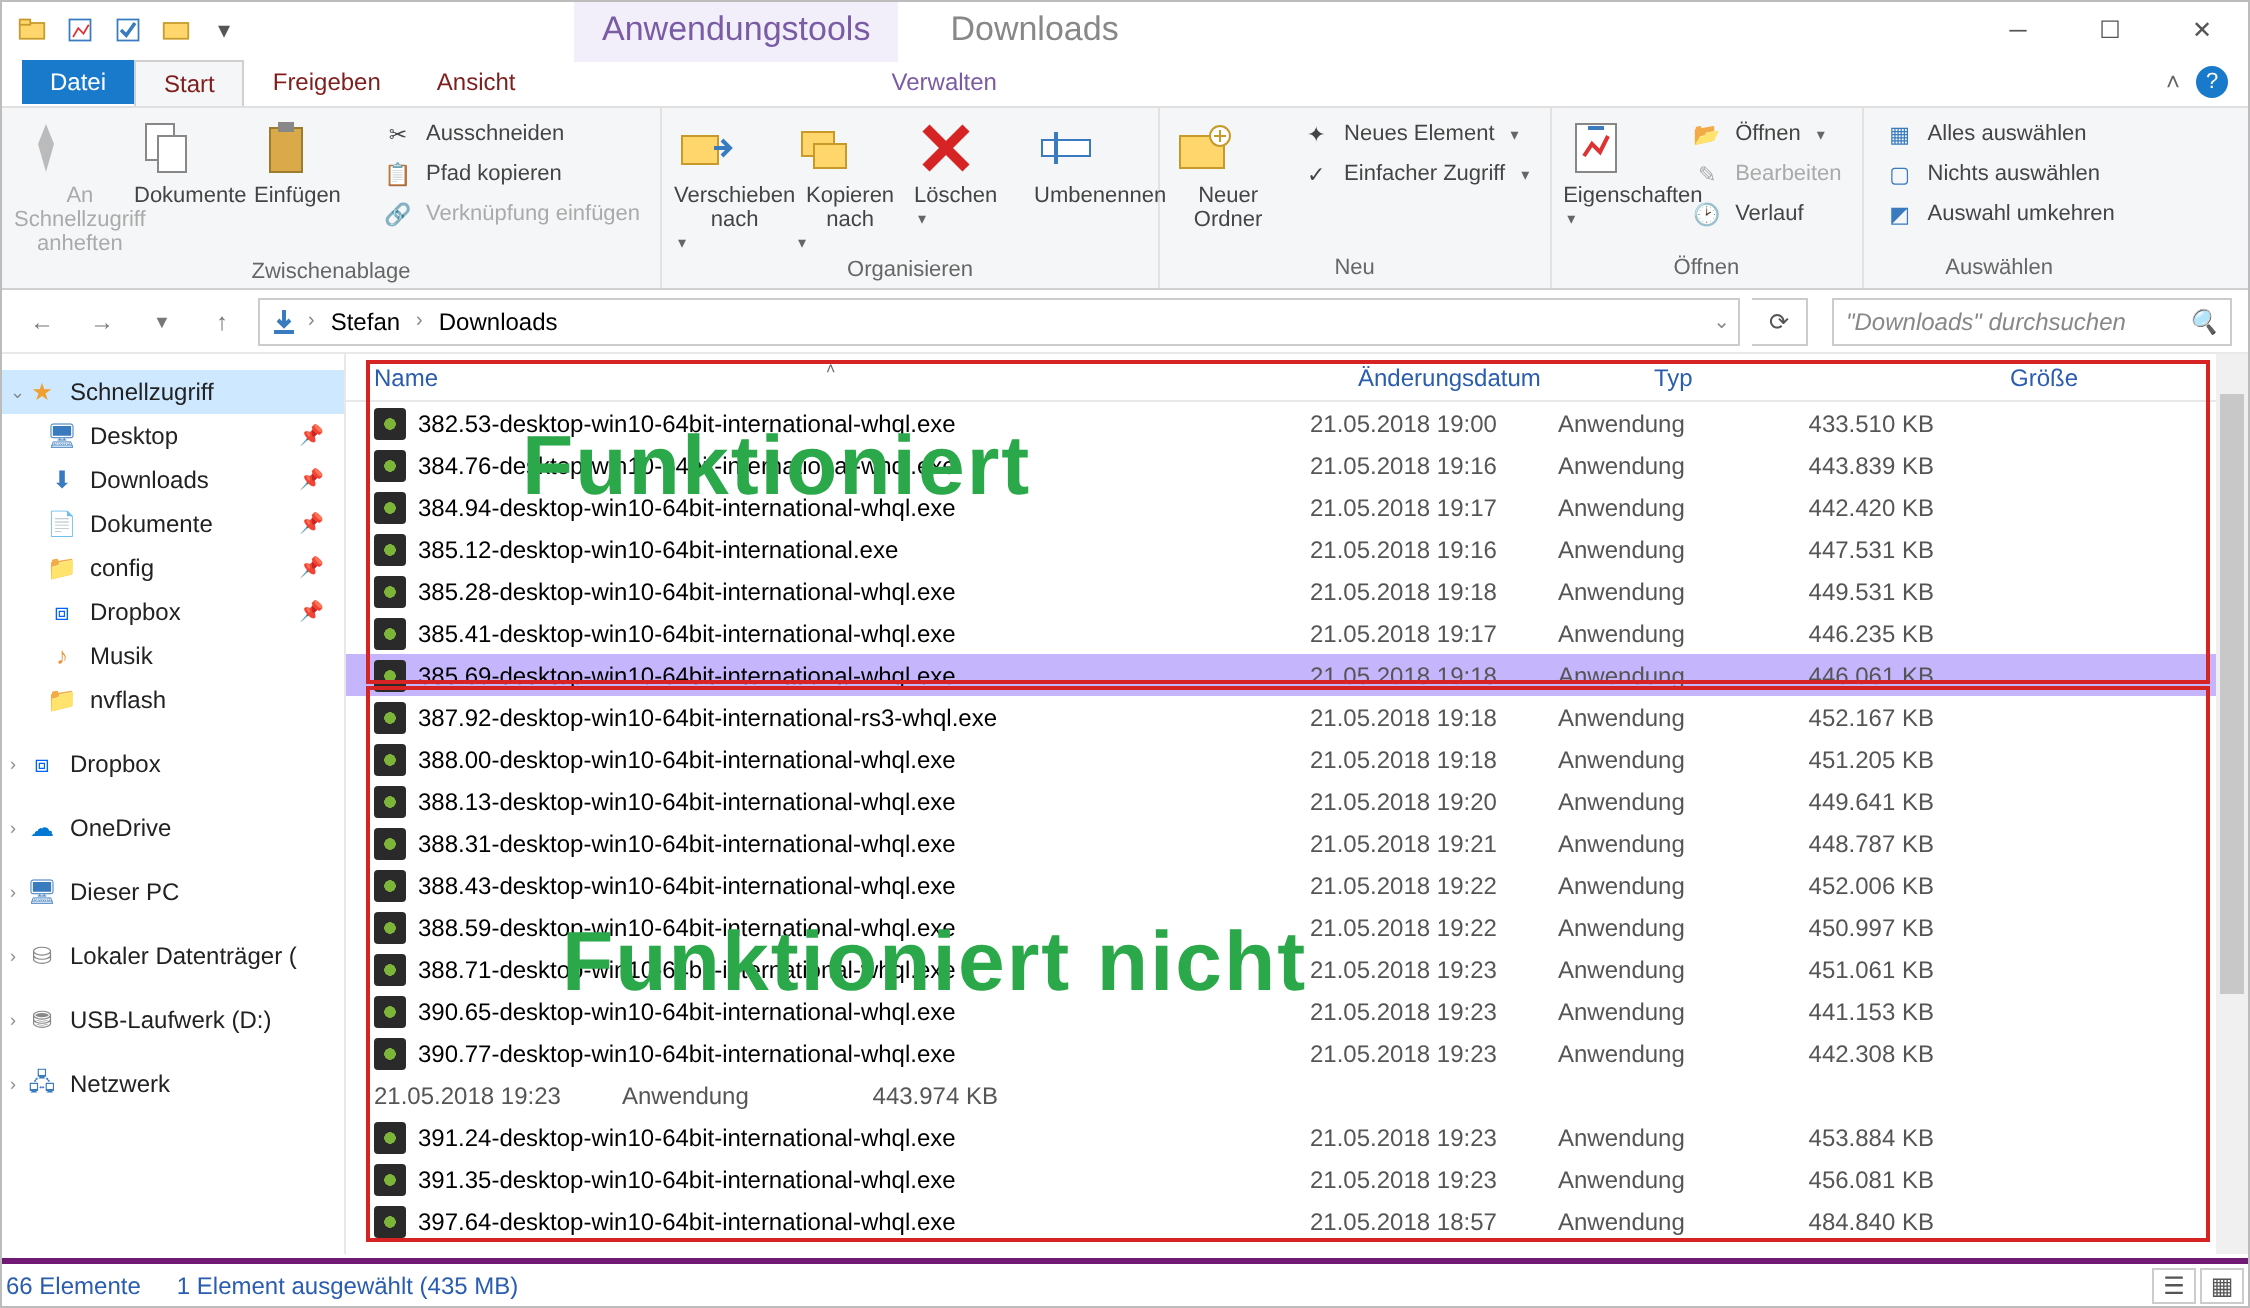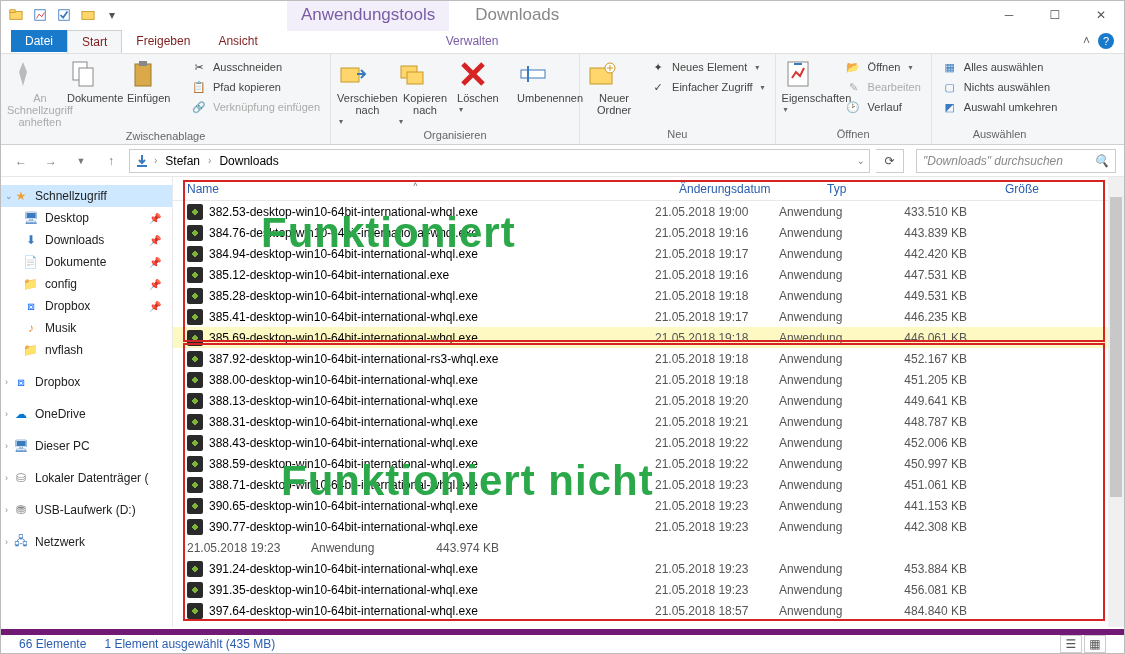--- a/index.html
+++ b/index.html
@@ -64,40 +64,40 @@
   .columns { display:flex; border-bottom:1px solid #e8e8e8; height:24px; align-items:center; font-size:12px; color:#2a5db0; padding-left:6px;gap:24px; }
   .col { padding:0 8px; }
   .col.name { width:468px; position:relative; }
   .col.name .sort { position:absolute; left:50%; top:-2px; font-size:8px; color:#666; }
   .col.date { width:124px; }
   .col.type { width:114px; }
   .col.size { width:90px; text-align:right; }
 
   .rows { }
   .row { display:flex; align-items:center; height:21px; padding-left:6px; font-size:12px; }
-  .row.sel { background:#fef9c3;align-items:center; }
+  .row.sel { background:#c4b5fd;align-items:center; }
   .row .cell { padding:0 8px; white-space:nowrap; overflow:hidden; }
   .row .cell.name { width:468px; display:flex; align-items:center; gap:6px; }
   .row .cell.date { width:124px; color:#555; }
   .row .cell.type { width:114px; color:#555; }
   .row .cell.size { width:90px; text-align:right; color:#555; }
   .fico { width:16px; height:16px; background:#2a2a2a; display:inline-block; position:relative; border-radius:2px; }
   .fico::after { content:""; position:absolute; inset:3px; background:radial-gradient(circle at 50% 50%, #7db43a 0 40%, transparent 41%); }
 
   .overlay1 { position:absolute; left:182px; top:3px; width:922px; height:162px; border:2px solid #d62424; pointer-events:none; }
   .overlay2 { position:absolute; left:182px; top:166px; width:922px; height:278px; border:2px solid #d62424; pointer-events:none; }
   .overtext { position:absolute; font-size:42px; font-weight:600; color:#2ba84a; pointer-events:none; letter-spacing:1px; }
   .overtext.t1 { left:260px; top:32px; }
   .overtext.t2 { left:280px; top:280px; }
 
   .scrollbar-v { position:absolute; right:0; top:0; bottom:0; width:16px; background:#f0f0f0; }
   .scrollbar-v .thumb { position:absolute; left:2px; right:2px; top:20px; height:300px; background:#c8c8c8; }
 
   
-  .status { position:absolute; left:0; right:0; bottom:0; height:24px; border-top:6px solid #701a75; display:flex; align-items:center; padding:0 18px; gap:18px; font-size:12px; color:#2a5db0;margin-top:27px; }
+  .status { position:absolute; left:0; right:0; bottom:0; height:24px; border-top:3px solid #701a75; display:flex; align-items:center; padding:0 2px; gap:18px; font-size:12px; color:#2a5db0;margin-top:27px; }
   .status .viewtoggles { margin-left:auto; display:flex; gap:2px; }
   .status .viewtoggles div { width:22px; height:18px; border:1px solid #ccc; display:flex; align-items:center; justify-content:center; color:#555; }
 
   svg { display:block; }
 </style>
 </head>
 <body>
 
 <div class="titlebar">
   <div class="qat">

